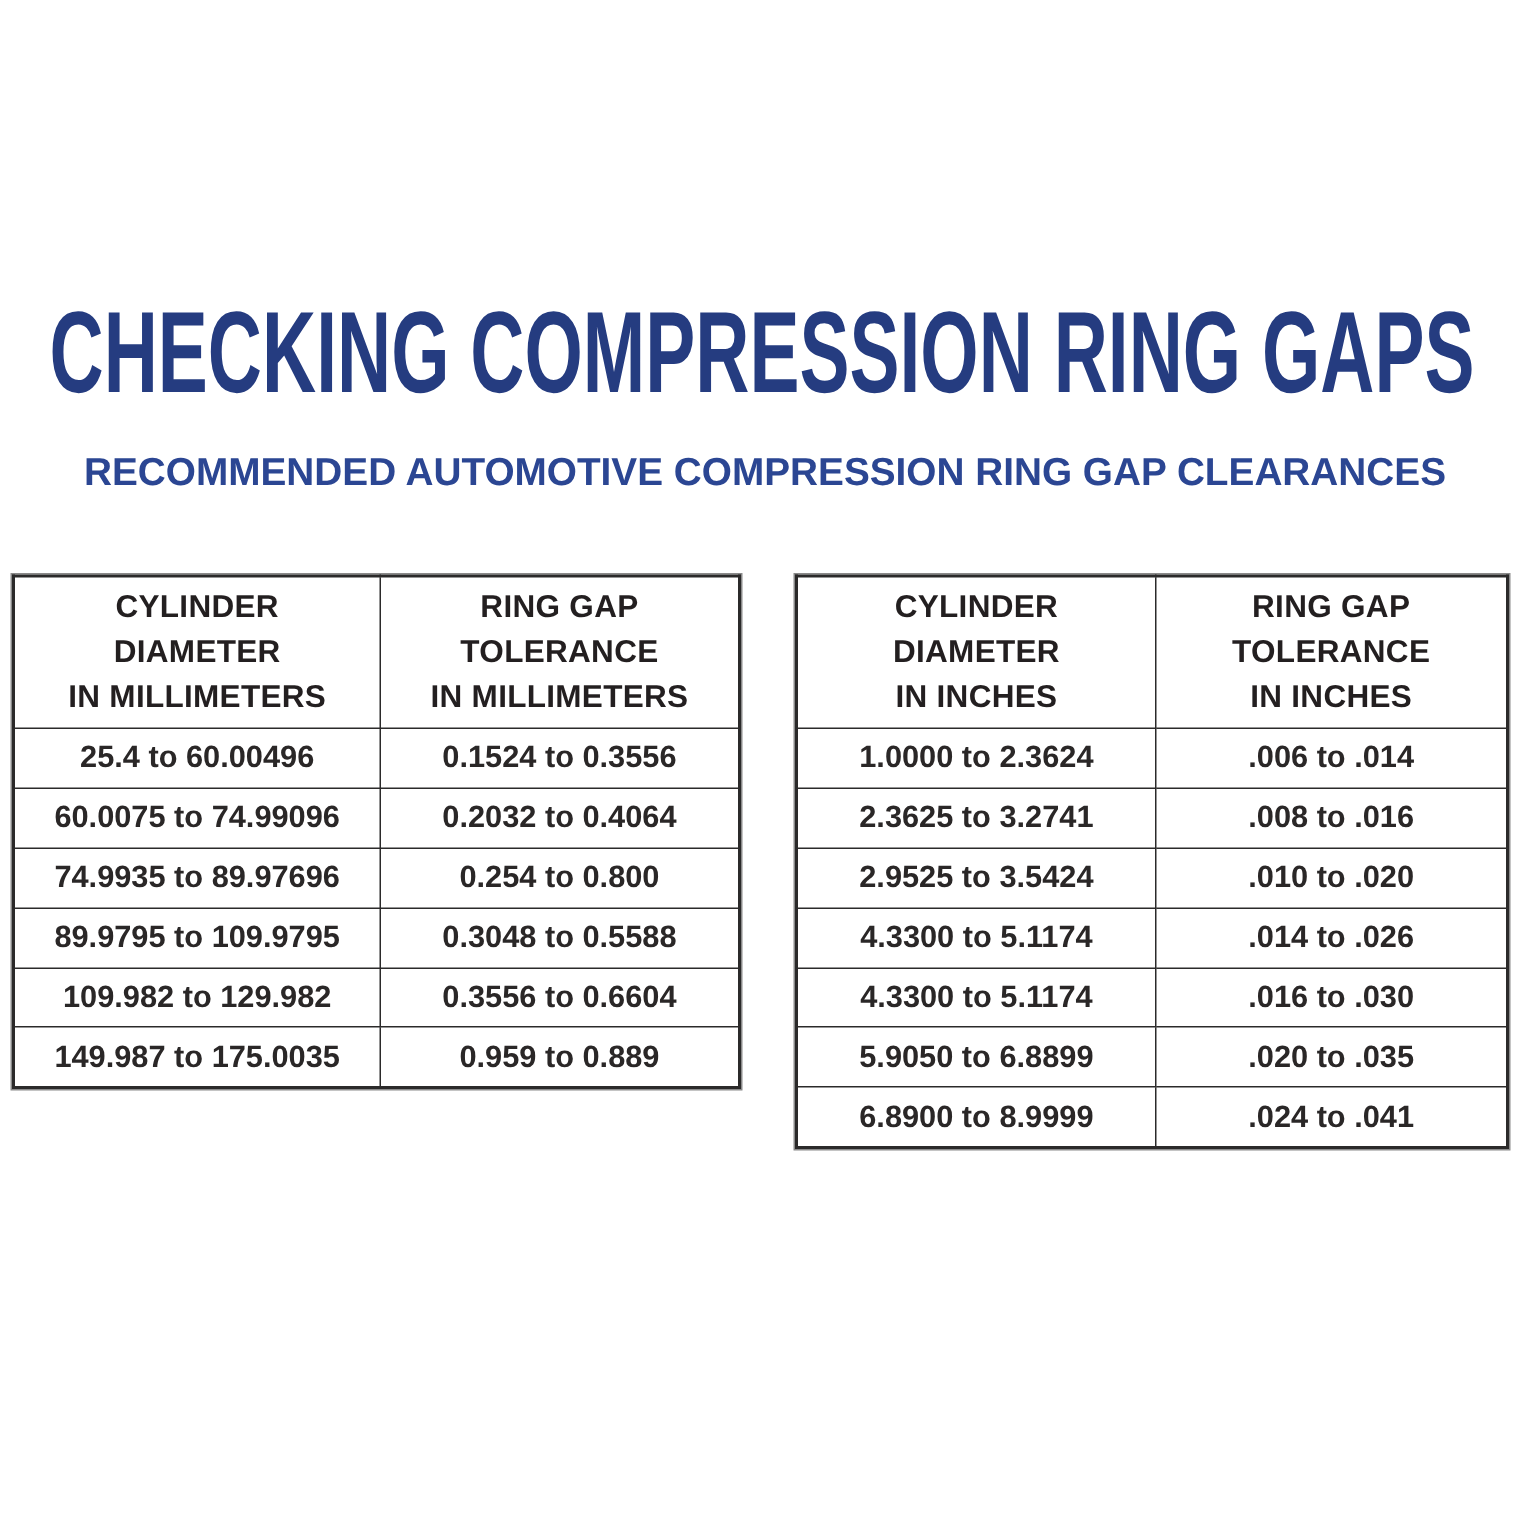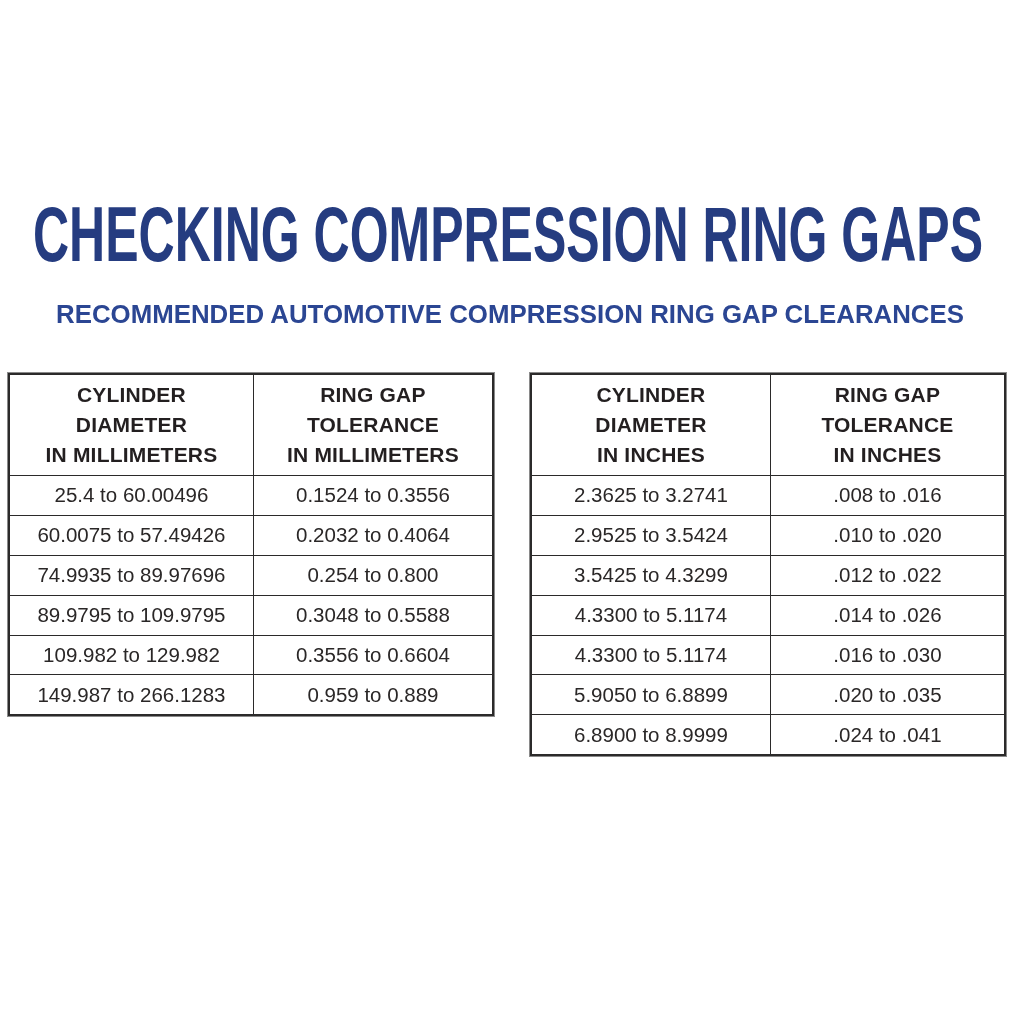--- a/index.html
+++ b/index.html
@@ -20,21 +20,21 @@
     left: 33px;
     top: 196px;
   }
   .subtitle-svg {
     position: absolute;
     left: 56px;
     top: 298px;
   }
   table.spec {
     position: absolute;
-    top: 373px;
+    top: 383px;
     border-collapse: collapse;
     table-layout: fixed;
     background: #ffffff;
   }
   table.spec.mm {
     left: 8px;
     width: 486px;
   }
   table.spec.inch {
     left: 530px;
@@ -55,21 +55,21 @@
     color: #231f20;
     text-align: center;
     vertical-align: middle;
     white-space: pre-line;
     letter-spacing: 0.2px;
     padding: 0;
   }
   table.spec td {
     height: 38.9px;
     font-size: 20.5px;
-    font-weight: normal;
+    font-weight: bold;
     color: #2a2727;
     text-align: center;
     vertical-align: middle;
     padding: 0;
   }
   col.c-left  { width: 50.5%; }
   col.c-right { width: 49.5%; }
 </style>
 </head>
 <body>
@@ -96,67 +96,67 @@
 IN MILLIMETERS</th>
       <th>RING GAP
 TOLERANCE
 IN MILLIMETERS</th>
     </tr>
     <tr>
       <td>25.4 to 60.00496</td>
       <td>0.1524 to 0.3556</td>
     </tr>
     <tr>
-      <td>60.0075 to 57.49426</td>
+      <td>60.0075 to 74.99096</td>
       <td>0.2032 to 0.4064</td>
     </tr>
     <tr>
       <td>74.9935 to 89.97696</td>
       <td>0.254 to 0.800</td>
     </tr>
     <tr>
       <td>89.9795 to 109.9795</td>
       <td>0.3048 to 0.5588</td>
     </tr>
     <tr>
       <td>109.982 to 129.982</td>
       <td>0.3556 to 0.6604</td>
     </tr>
     <tr>
-      <td>149.987 to 266.1283</td>
+      <td>149.987 to 175.0035</td>
       <td>0.959 to 0.889</td>
     </tr>
   </tbody>
     </table>
 
   <table class="spec inch">
     <colgroup>
         <col class="c-left">
         <col class="c-right">
       </colgroup>
     <tbody>
         <tr>
       <th>CYLINDER
 DIAMETER
 IN INCHES</th>
       <th>RING GAP
 TOLERANCE
 IN INCHES</th>
     </tr>
     <tr>
+      <td>1.0000 to 2.3624</td>
+      <td>.006 to .014</td>
+    </tr>
+    <tr>
       <td>2.3625 to 3.2741</td>
       <td>.008 to .016</td>
     </tr>
     <tr>
       <td>2.9525 to 3.5424</td>
       <td>.010 to .020</td>
-    </tr>
-    <tr>
-      <td>3.5425 to 4.3299</td>
-      <td>.012 to .022</td>
     </tr>
     <tr>
       <td>4.3300 to 5.1174</td>
       <td>.014 to .026</td>
     </tr>
     <tr>
       <td>4.3300 to 5.1174</td>
       <td>.016 to .030</td>
     </tr>
     <tr>

